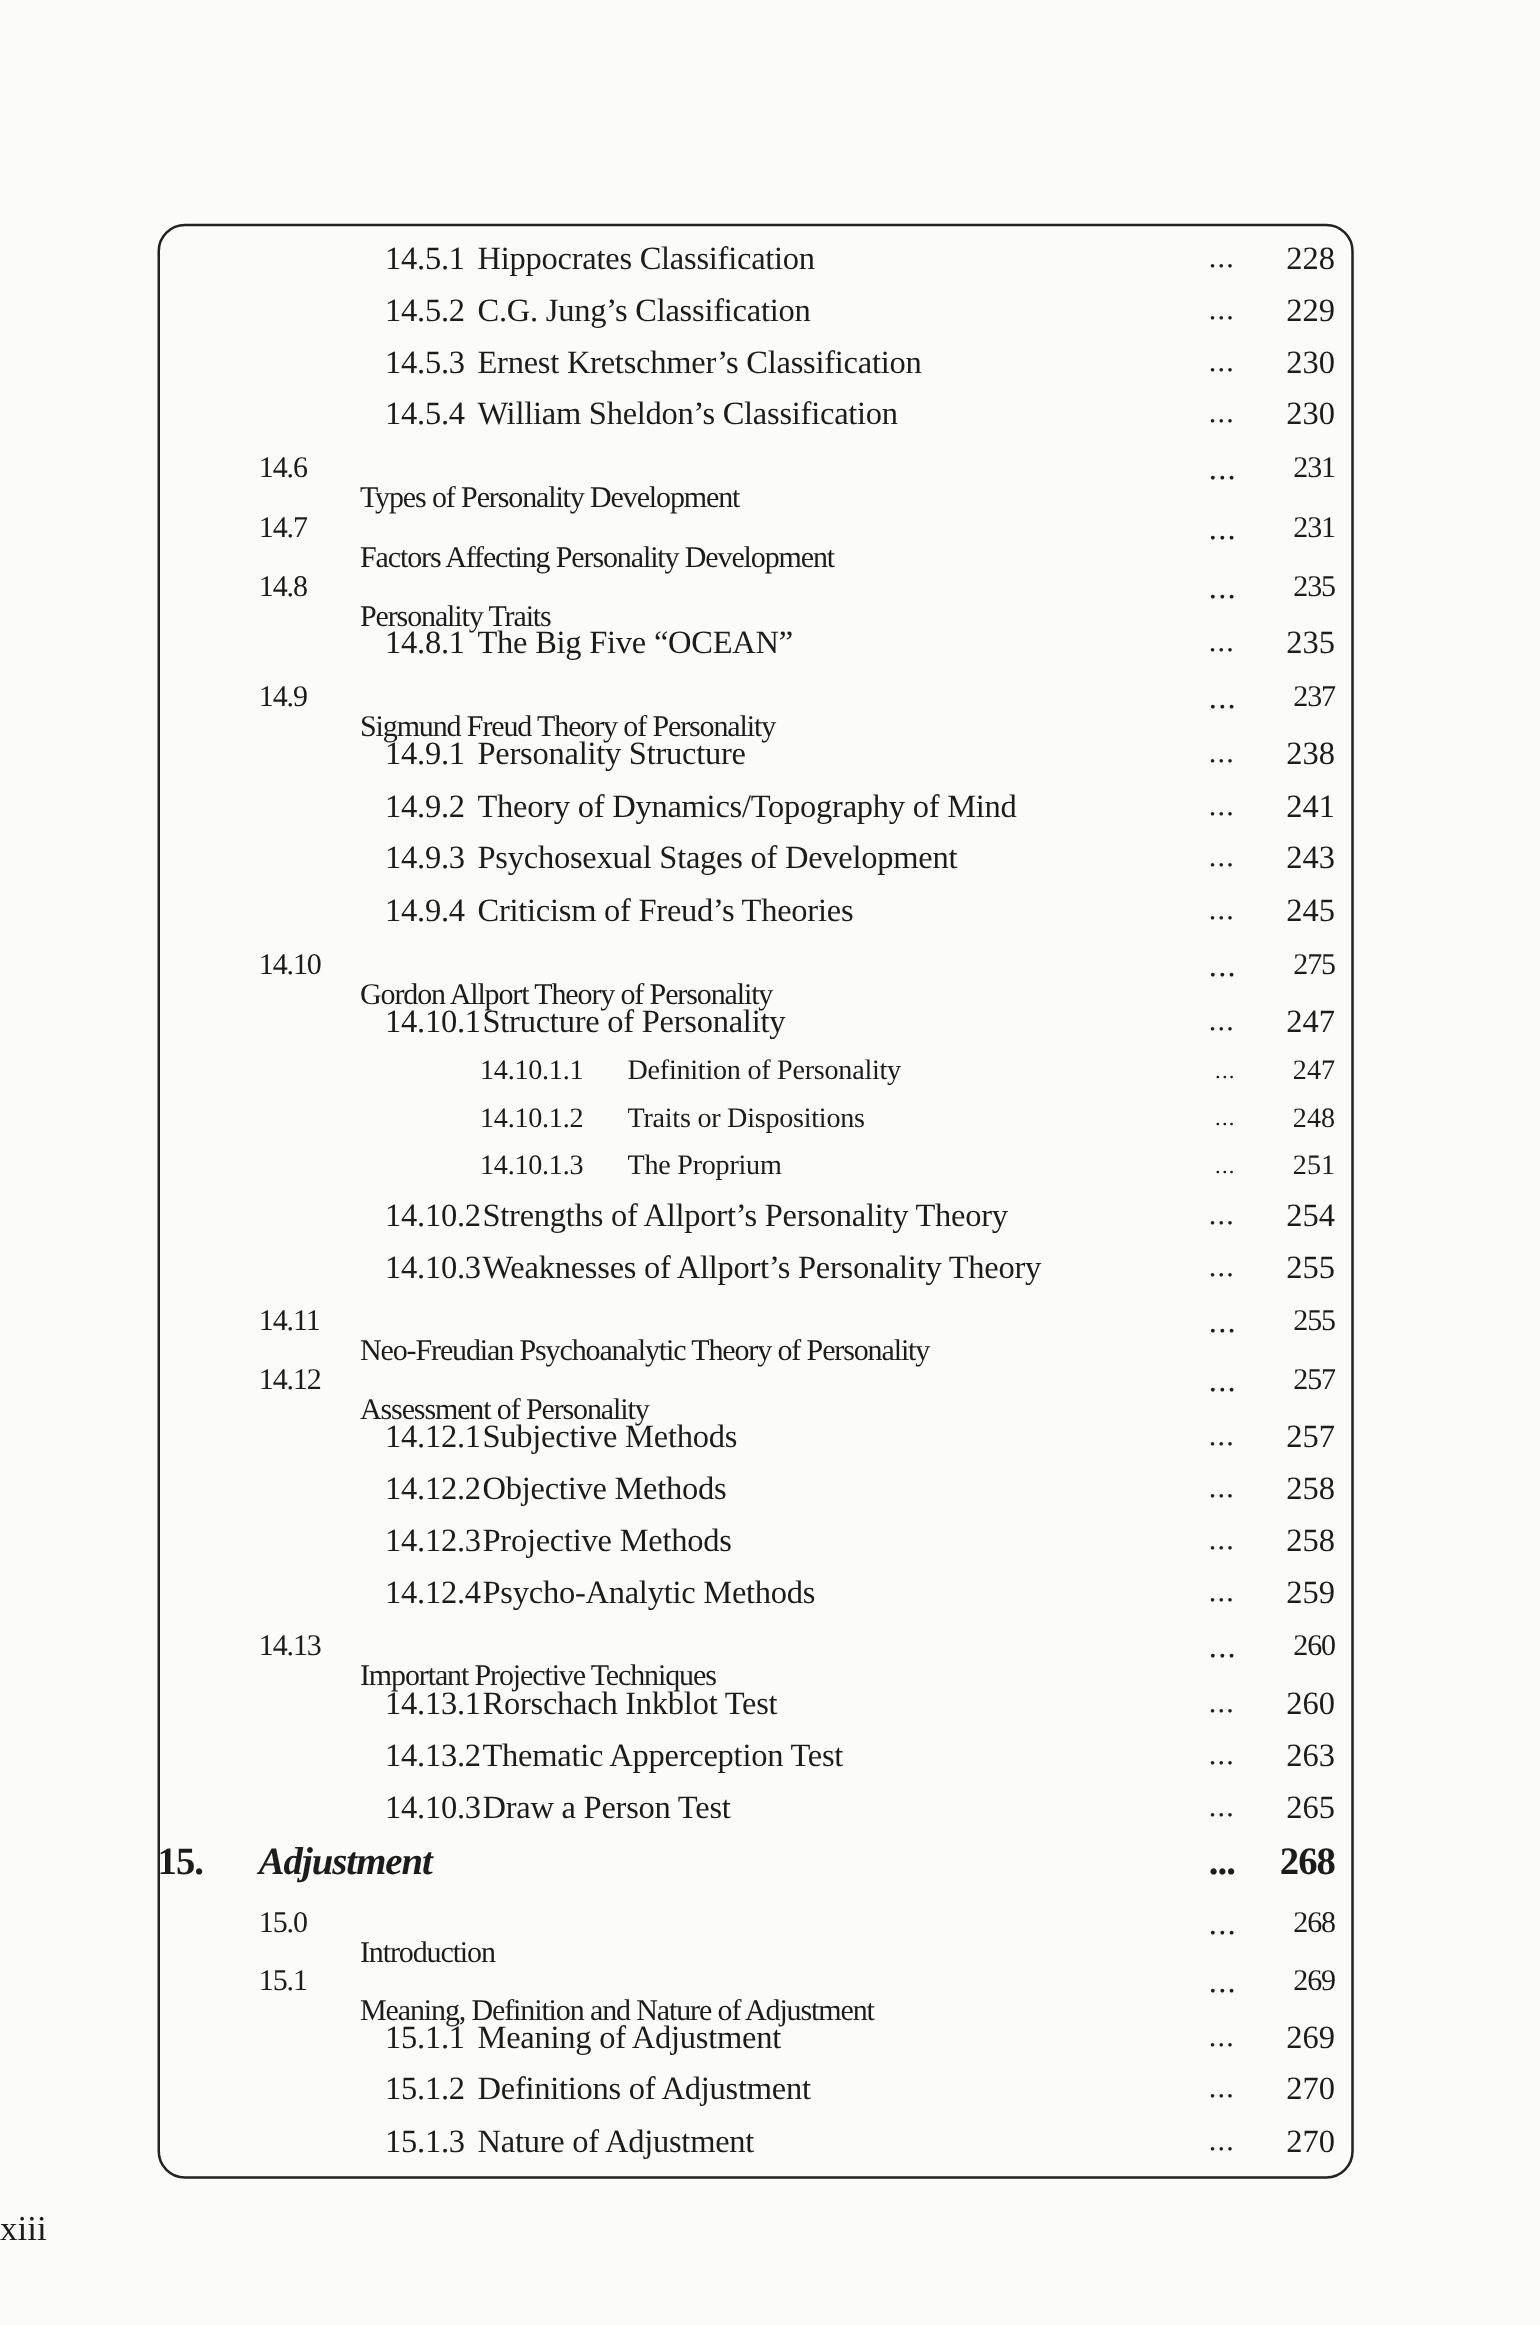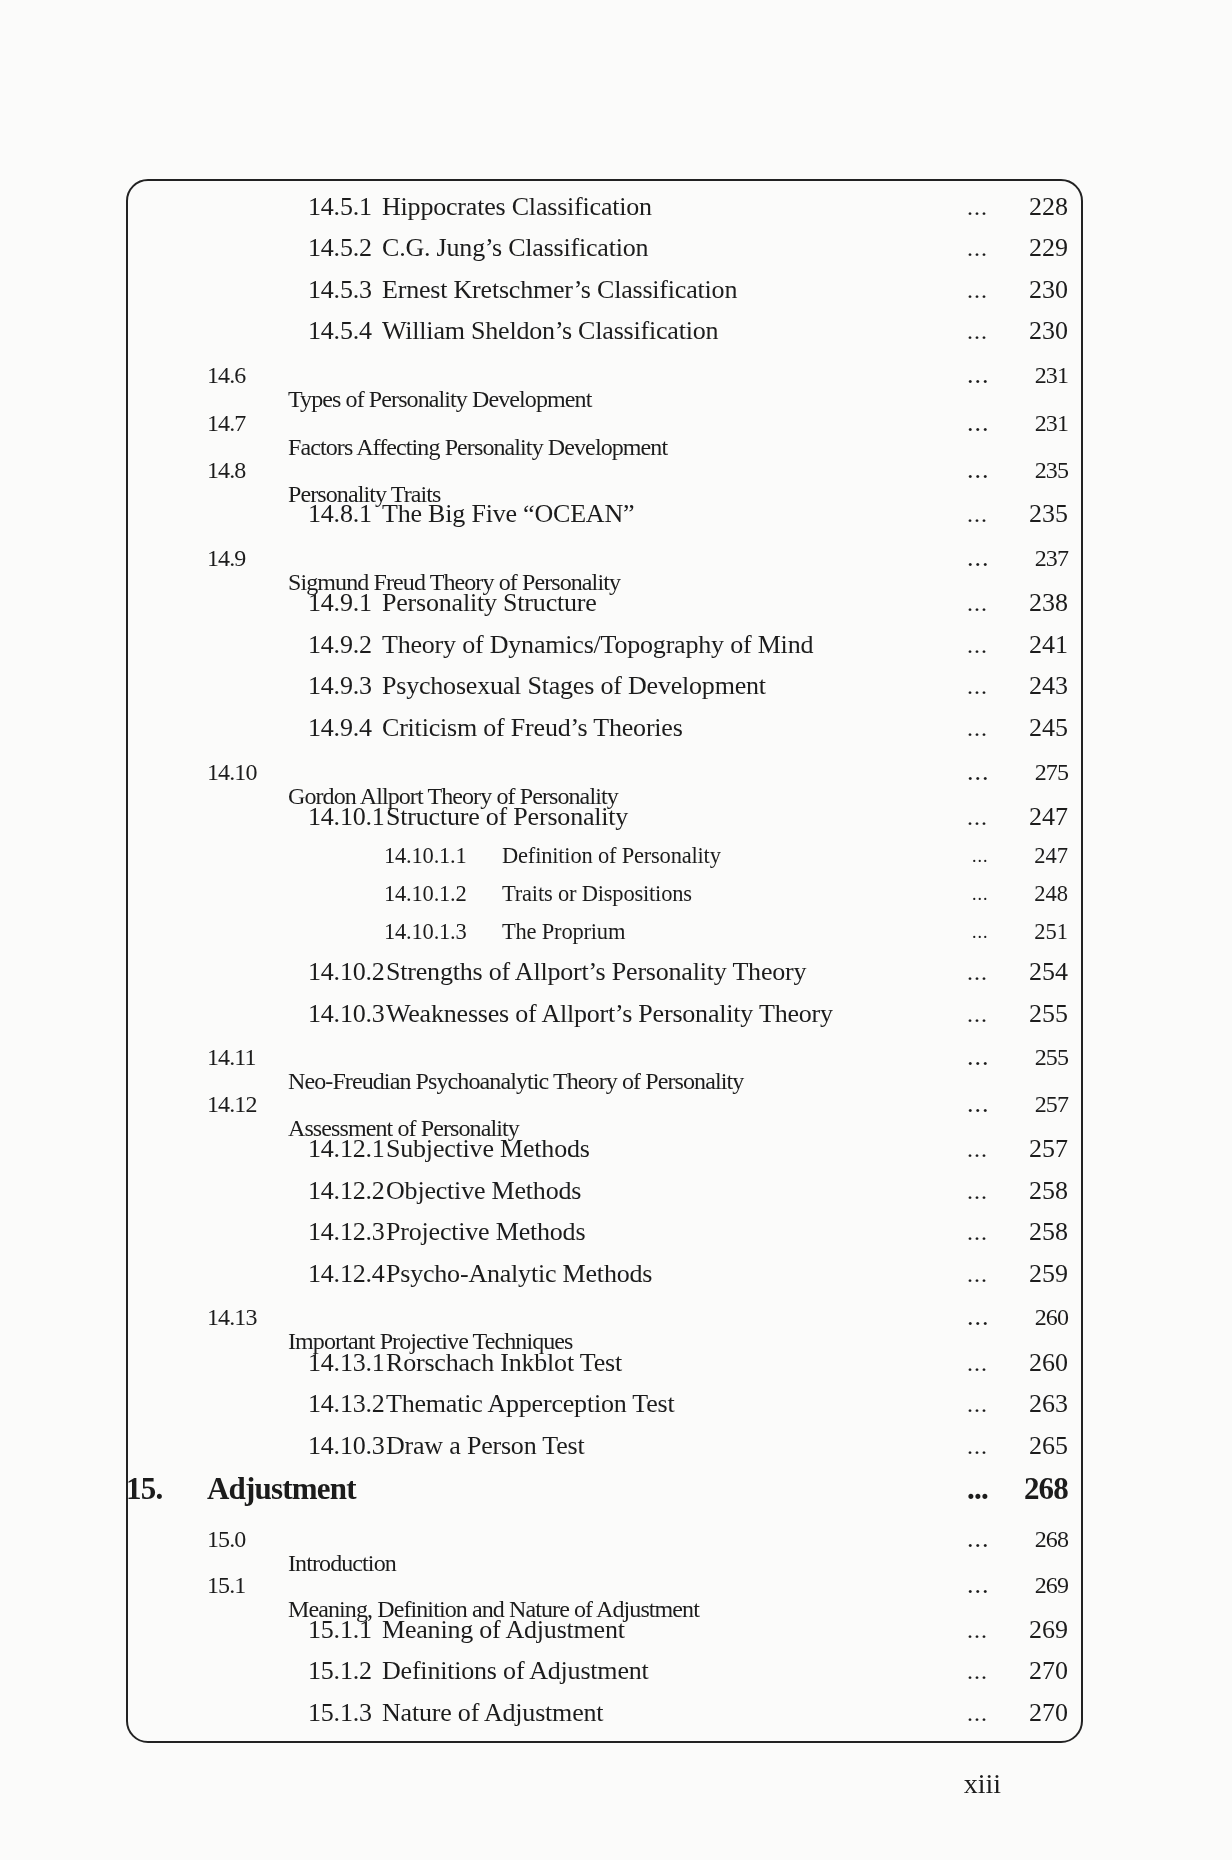--- a/index.html
+++ b/index.html
@@ -23,37 +23,37 @@
     position: absolute;
     left: 0; width: 1232px;
     height: 0;
   }
   .row span { position: absolute; white-space: nowrap; transform: translateY(-52%); }
   .num, .title { letter-spacing: -0.2px; }
   .dots { left: 967px; letter-spacing: 1px; }
   .page { right: 164px; text-align: center; }
   .l1 .num, .l1 .title, .l1 .dots, .l1 .page { font-size: 31px; font-weight: bold; letter-spacing: -0.8px; }
   .l1 .num { left: 126px; }
-  .l1 .title { left: 207px; }
+  .l1 .title { left: 207px; font-style: italic; }
   .l2 .num, .l2 .title, .l2 .page { font-size: 24px; letter-spacing: -0.9px; }
   .l2 .dots { font-size: 26px; }
   .l2 .num { left: 207px; }
   .l2 .title { left: 288px; margin-top: 24px; }
   .l3 .num, .l3 .title, .l3 .page { font-size: 26px; }
   .l3 .dots { font-size: 24px; }
   .l3 .num { left: 288px; margin-left: 20px; }
   .l3 .title { left: 382px; }
   .l3.wide .title { left: 386px; }
   .l4 .num, .l4 .title, .l4 .page { font-size: 22.5px; }
   .l4 .dots { font-size: 18px; left: 972px; }
   .l4 .num { left: 384px; }
   .l4 .title { left: 502px; }
   .page-number {
-    position: absolute; left: 16px; width: 985px; top: 1768px;
-    text-align: right; font-size: 28px;
+    position: absolute; left: 0; width: 985px; top: 1768px;
+    text-align: left; font-size: 28px;
   }
 </style>
 </head>
 <body>
 
 <div class="box"></div>
 
 <div id="toc">
   <div class="row l3" style="top:208px">
     <span class="num">14.5.1</span>

